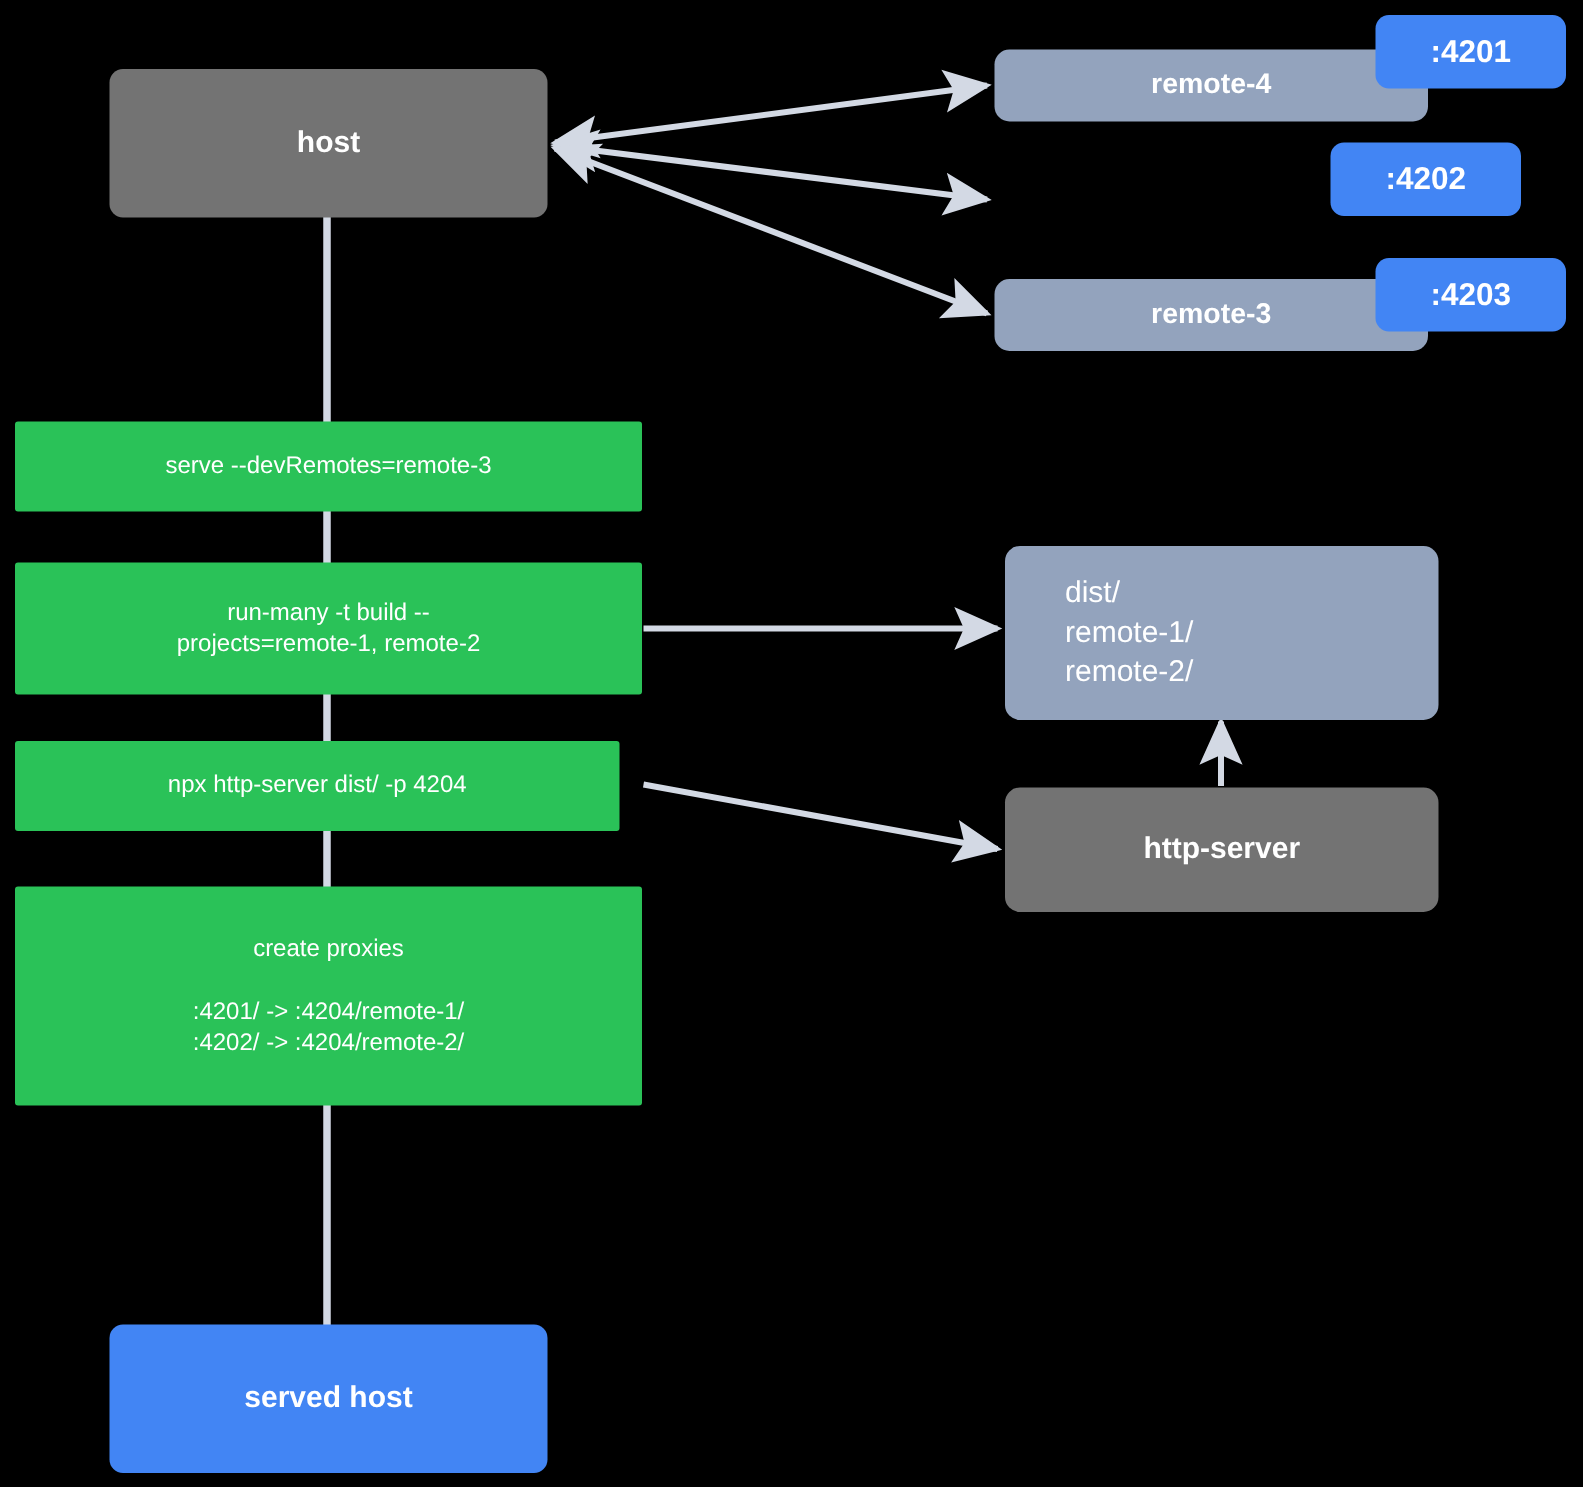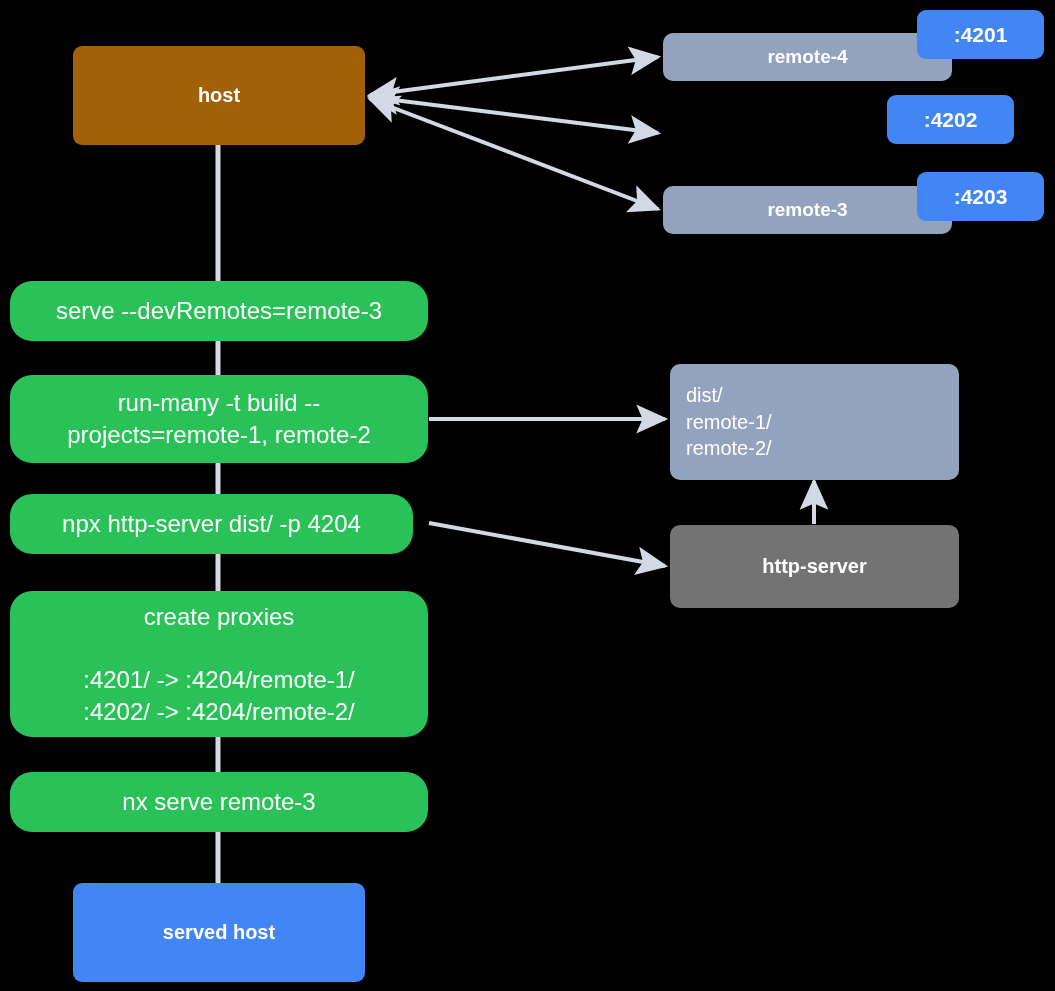--- a/index.html
+++ b/index.html
@@ -36,53 +36,53 @@
     display: flex;
     align-items: center;
     justify-content: center;
     text-align: center;
     color: #ffffff;
     line-height: 1.32;
     white-space: pre-line;
   }
 
   .node.host {
-    background: #a16207;
+    background: #737373;
     font-size: 20px;
     font-weight: 700;
   }
 
   .node.servedhost {
     background: #4285f4;
     font-size: 20px;
     font-weight: 700;
   }
 
   .node.remote {
     background: #93a3bd;
     font-size: 19px;
     font-weight: 700;
     border-radius: 10px;
   }
 
   .node.cmd {
     background: #2ac258;
-    font-size: 24px;
+    font-size: 16px;
     font-weight: 400;
-    border-radius: 22px;
+    border-radius: 2px;
   }
 
   .node.artifact {
     background: #93a3bd;
     font-size: 20px;
     font-weight: 400;
     border-radius: 10px;
     justify-content: flex-start;
     text-align: left;
-    padding-left: 16px;
+    padding-left: 40px;
   }
 
   .node.service {
     background: #737373;
     font-size: 20px;
     font-weight: 700;
     border-radius: 10px;
   }
 
   
@@ -170,23 +170,20 @@
     <span class="lines">npx http-server dist/ -p 4204</span>
   </div>
 
   <div class="node cmd" style="left:10px; top:591px; width:418px; height:146px;">
     <span class="lines">create proxies
 
 :4201/ -&gt; :4204/remote-1/
 :4202/ -&gt; :4204/remote-2/</span>
   </div>
 
-  <div class="node cmd" style="left:10px; top:772px; width:418px; height:60px;">
-    <span class="lines">nx serve remote-3</span>
-  </div>
 
   <div class="node servedhost" style="left:73px; top:883px; width:292px; height:99px;">
     <span>served host</span>
   </div>
 
   <div class="node artifact" style="left:670px; top:364px; width:289px; height:116px;">
     <span class="lines">dist/
     remote-1/
     remote-2/</span>
   </div>

